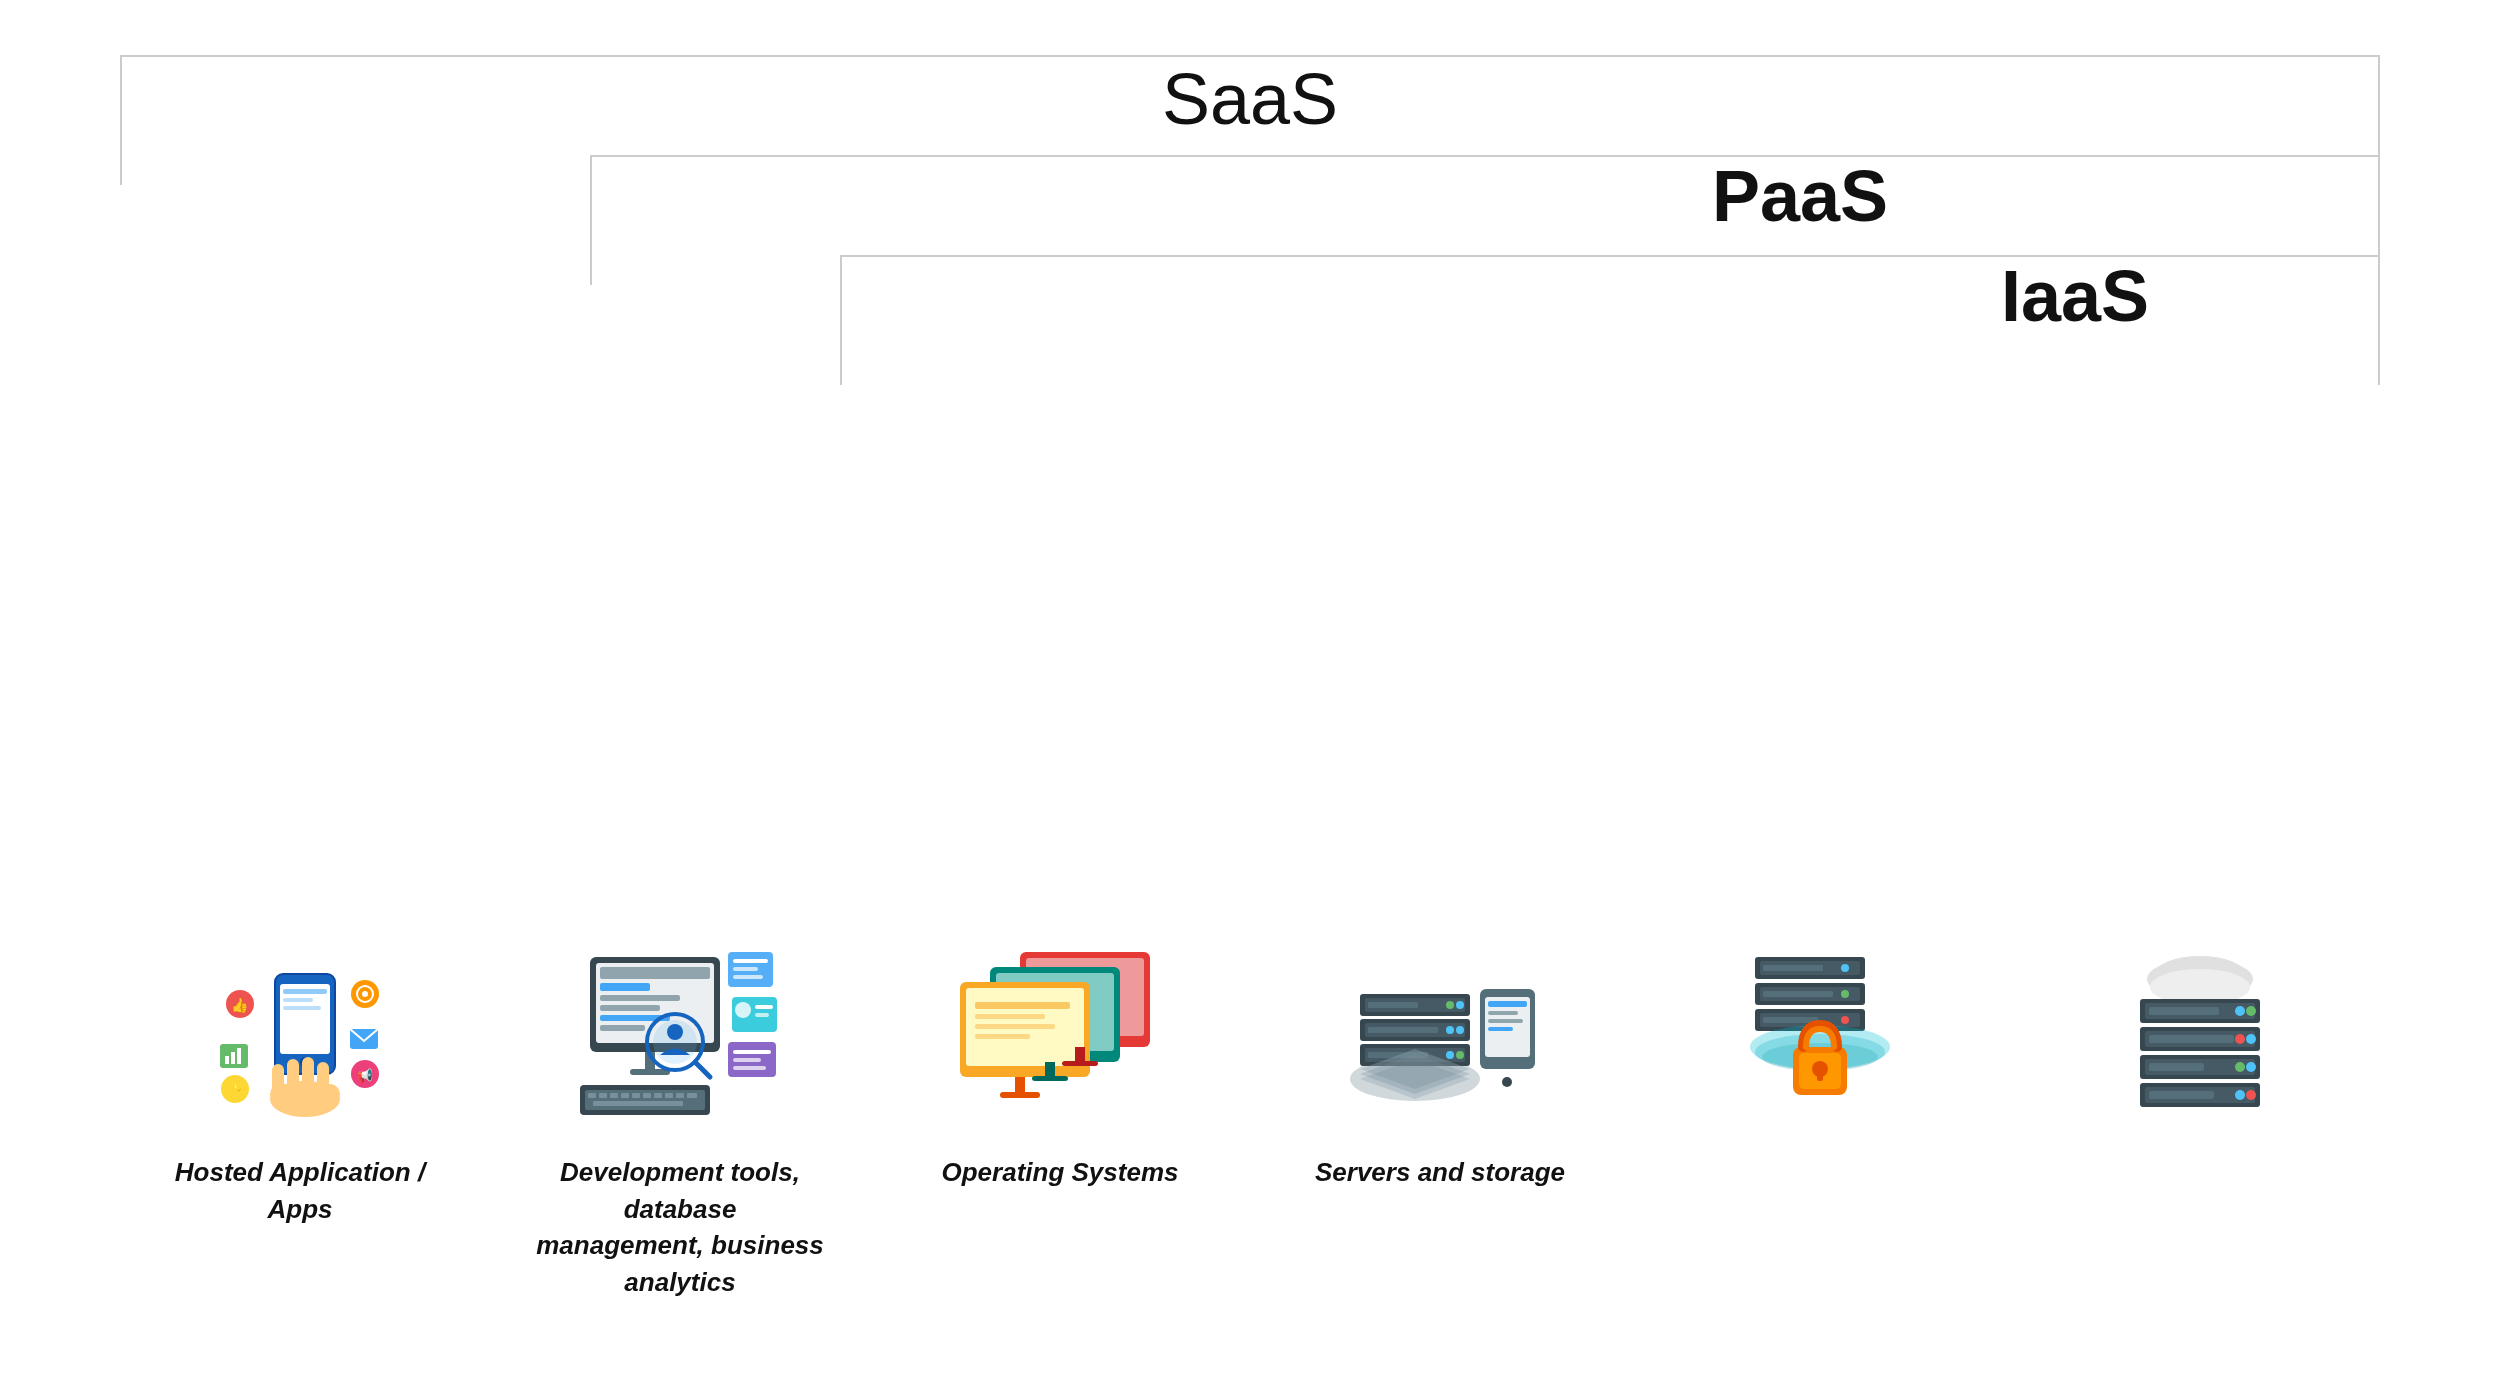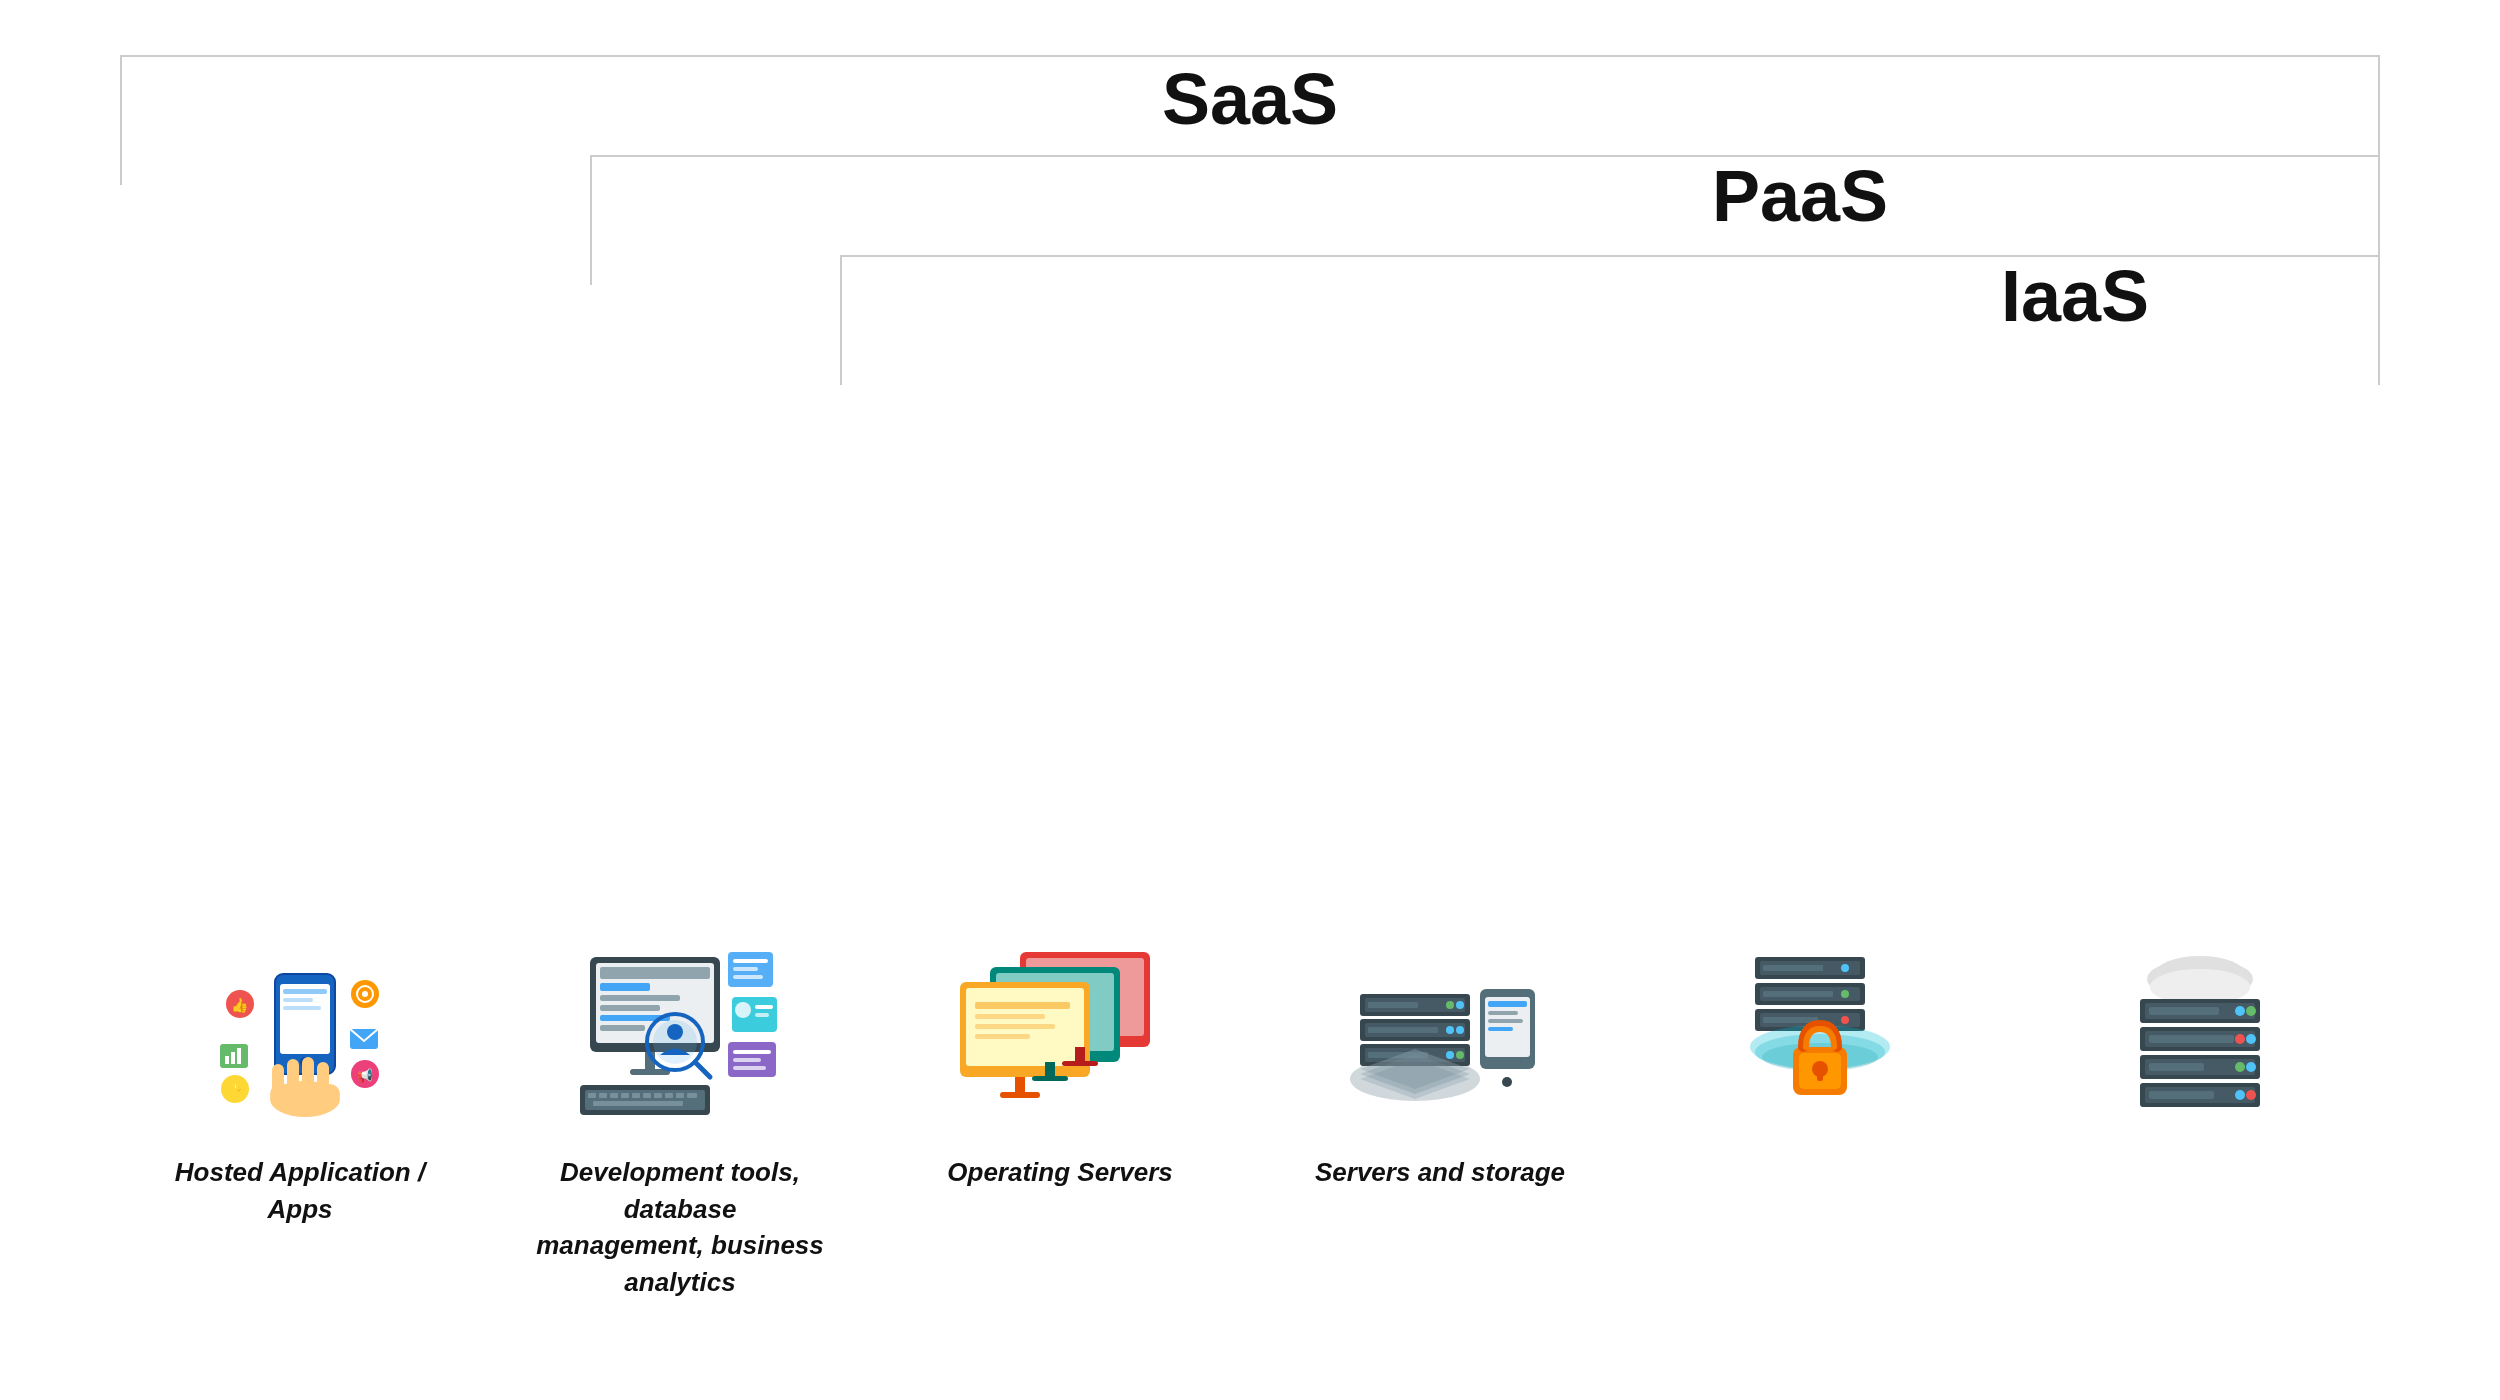--- a/index.html
+++ b/index.html
@@ -49,21 +49,21 @@
       position: absolute;
       top: 255px;
       left: 840px;
       right: 120px;
       height: 130px;
       border-top: 2px solid #ccc;
       border-left: 2px solid #ccc;
       border-right: 2px solid #ccc;
     }
 
-    .saas-label { font-size: 72px; top: 58px; left: 50%; transform: translateX(-50%); position: absolute; font-weight: 700; color: #111; }
+    .saas-label { font-size: 72px; top: 58px; left: 50%; transform: translateX(-50%); position: absolute; font-weight: 400; color: #111; }
     .paas-label { font-size: 72px; top: 155px; left: 72%; transform: translateX(-50%); position: absolute; font-weight: 900; color: #111; text-align: center; }
     .iaas-label { font-size: 72px; top: 255px; left: 83%; transform: translateX(-50%); position: absolute; font-weight: 900; color: #111; }
 
     .items-row {
       position: absolute;
       bottom: 100px;
       left: 0;
       right: 0;
       display: flex;
       flex-direction: row;
@@ -266,21 +266,21 @@
 
           <rect x="115" y="95" width="10" height="15" fill="#b71c1c"></rect>
           <rect x="102" y="109" width="36" height="5" rx="3" fill="#b71c1c"></rect>
 
           <rect x="15" y="50" width="95" height="7" rx="2" fill="#f9a825" opacity="0.6"></rect>
           <rect x="15" y="62" width="70" height="5" rx="2" fill="#f9a825" opacity="0.4"></rect>
           <rect x="15" y="72" width="80" height="5" rx="2" fill="#f9a825" opacity="0.4"></rect>
           <rect x="15" y="82" width="55" height="5" rx="2" fill="#f9a825" opacity="0.4"></rect>
         </svg>
       </div>
-      <div class="item-label">Operating Servers</div>
+      <div class="item-label">Operating Systems</div>
     </div>
 
     <div class="item">
       <div class="item-icon servers-icon">
         <svg viewBox="0 0 200 170" xmlns="http://www.w3.org/2000/svg">
 
           <ellipse cx="75" cy="130" rx="65" ry="22" fill="#b0bec5" opacity="0.6"></ellipse>
 
           <rect x="20" y="95" width="110" height="22" rx="3" fill="#37474f"></rect>
           <rect x="25" y="99" width="100" height="14" rx="2" fill="#455a64"></rect>

